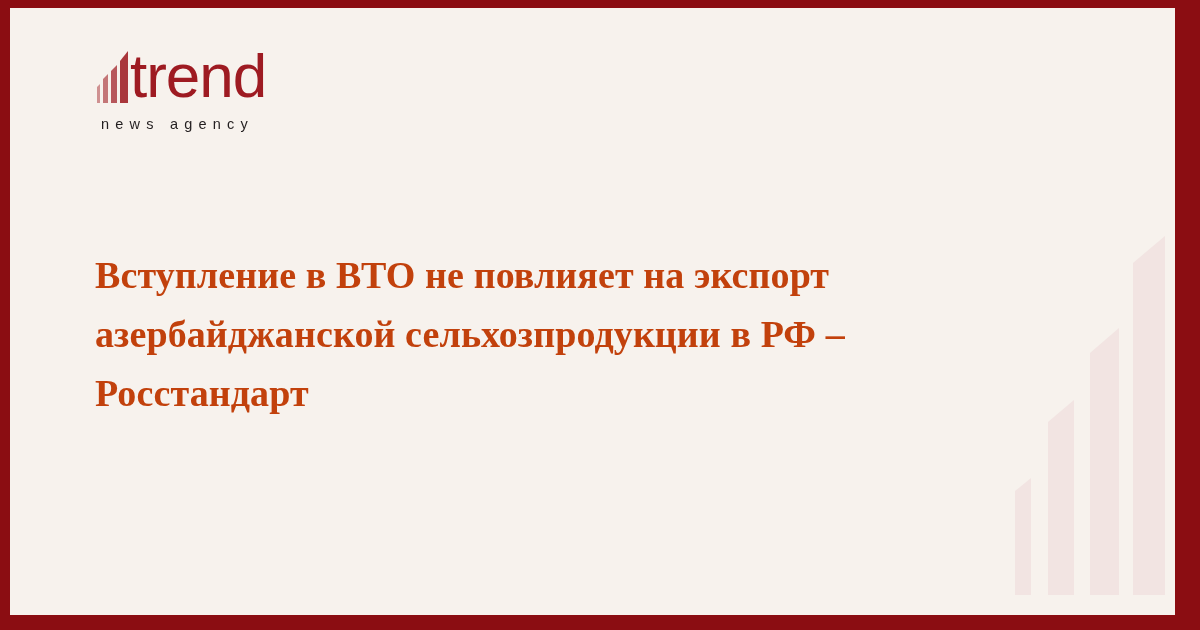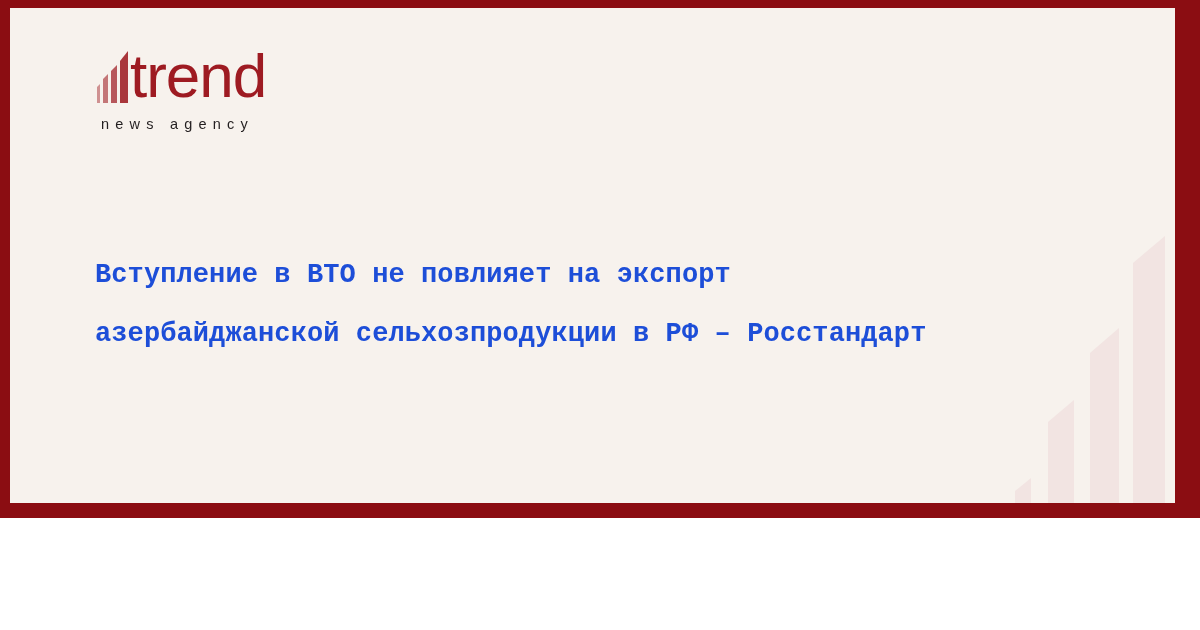--- a/index.html
+++ b/index.html
@@ -3,21 +3,21 @@
 <meta charset="utf-8">
 <style>
   html, body {
     margin: 0;
     padding: 0;
     background: #ffffff;
   }
   .canvas {
     position: relative;
     width: 1200px;
-    height: 518px;
+    height: 630px;
     overflow: hidden;
     background: #8b0d12;
     font-family: "Liberation Sans", sans-serif;
   }
   
   .page {
     position: absolute;
     left: 10px;
     top: 8px;
     right: 25px;
@@ -70,25 +70,25 @@
     color: #231f20;
     letter-spacing: 6.2px;
   }
 
   
   .headline {
     position: absolute;
     left: 85px;
     top: 238px;
     width: 880px;
-    font-family: Liberation Mono, monospace;
-    font-size: 27px;
+    font-family: Liberation Serif, serif;
+    font-size: 38px;
     line-height: 59px;
     font-weight: 700;
-    color: #1d4ed8;
+    color: #c2410c;
     letter-spacing: 0.1px;
   }
 </style>
 </head>
 <body>
 
 <div class="canvas">
   <div class="page">
 
     <div class="watermark">

